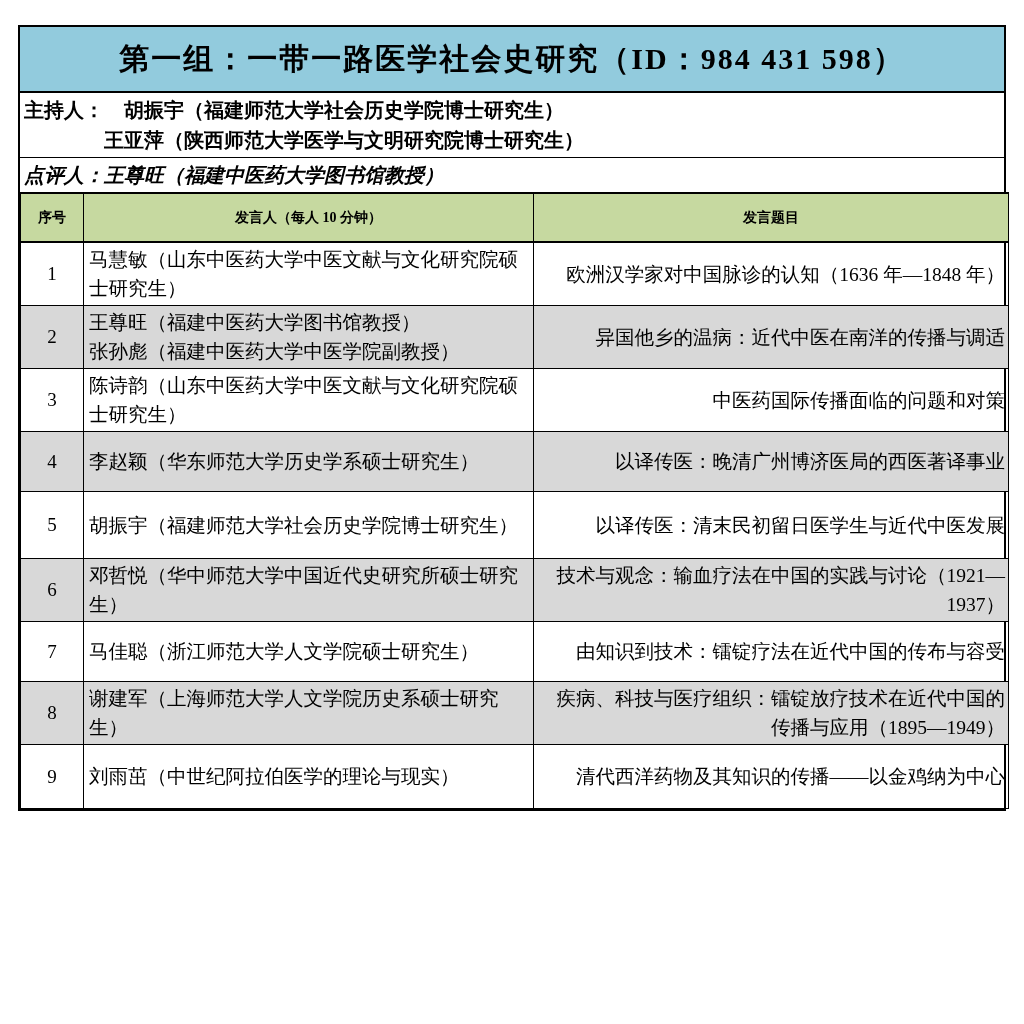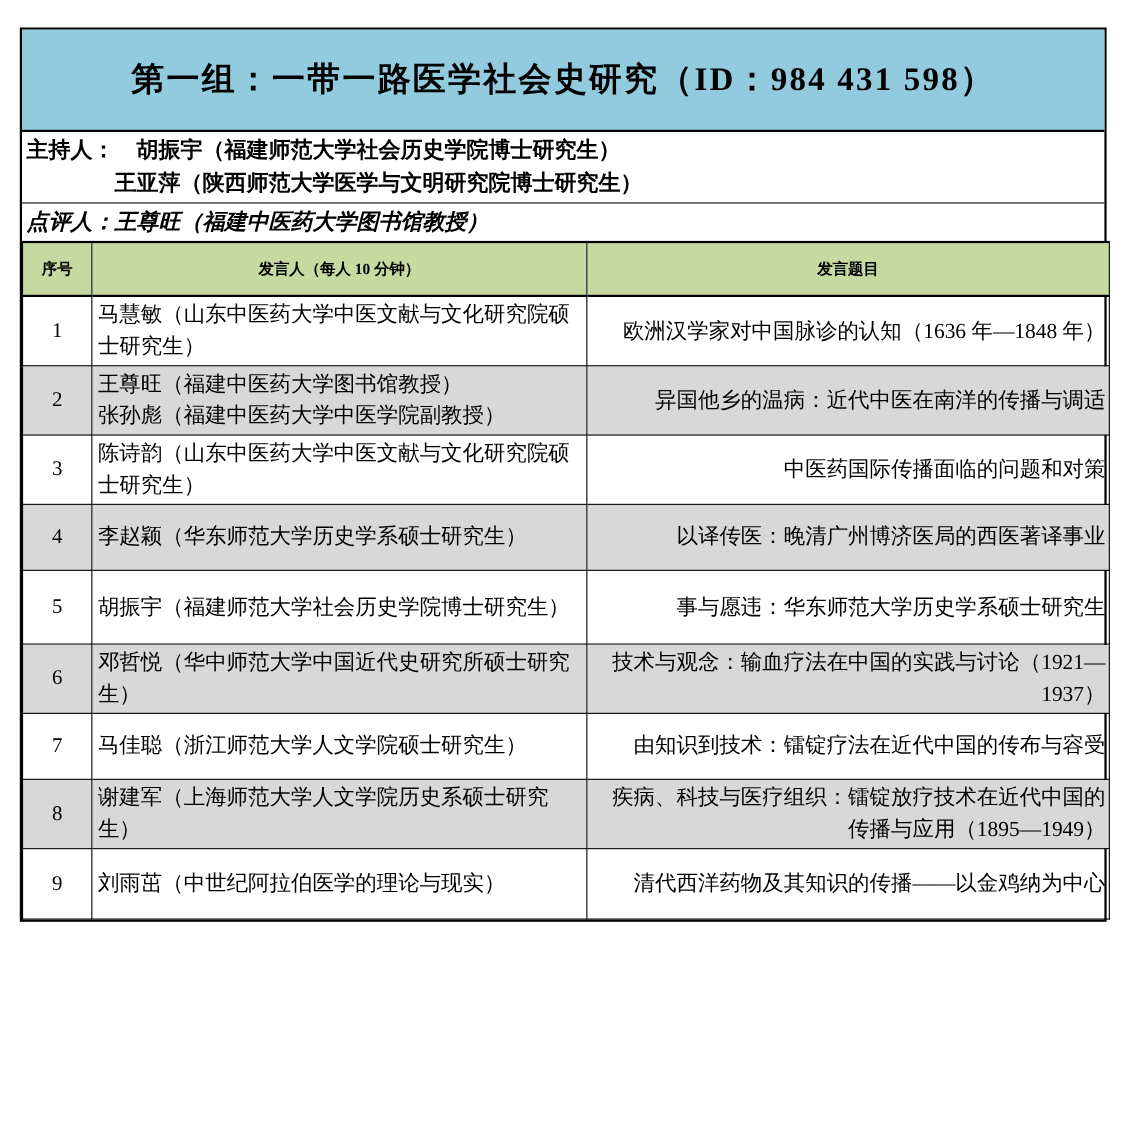--- a/index.html
+++ b/index.html
@@ -14,21 +14,21 @@
   .sheet {
     box-sizing: border-box;
     position: absolute;
     left: 18px;
     top: 25px;
     width: 988px;
     border: 2px solid var(--border, #000);
   }
   .title-row {
     box-sizing: border-box;
-    height: 93px;
+    height: 66px;
     background: var(--title_bg, #92cbdd);
     border-bottom: 2px solid var(--border, #000);
     display: flex;
     align-items: center;
     justify-content: center;
   }
   .title-row .title-text {
     font-size: 30px;
     font-weight: bold;
     letter-spacing: 2px;
@@ -149,21 +149,21 @@
         <td class="topic">中医药国际传播面临的问题和对策</td>
       </tr>
       <tr class="alt">
         <td class="no">4</td>
         <td class="speaker">李赵颖（华东师范大学历史学系硕士研究生）</td>
         <td class="topic">以译传医：晚清广州博济医局的西医著译事业</td>
       </tr>
       <tr>
         <td class="no">5</td>
         <td class="speaker">胡振宇（福建师范大学社会历史学院博士研究生）</td>
-        <td class="topic">事与愿违：华东师范大学历史学系硕士研究生</td>
+        <td class="topic">以译传医：清末民初留日医学生与近代中医发展</td>
       </tr>
       <tr class="alt">
         <td class="no">6</td>
         <td class="speaker">邓哲悦（华中师范大学中国近代史研究所硕士研究生）</td>
         <td class="topic">技术与观念：输血疗法在中国的实践与讨论（1921—1937）</td>
       </tr>
       <tr>
         <td class="no">7</td>
         <td class="speaker">马佳聪（浙江师范大学人文学院硕士研究生）</td>
         <td class="topic">由知识到技术：镭锭疗法在近代中国的传布与容受</td>

